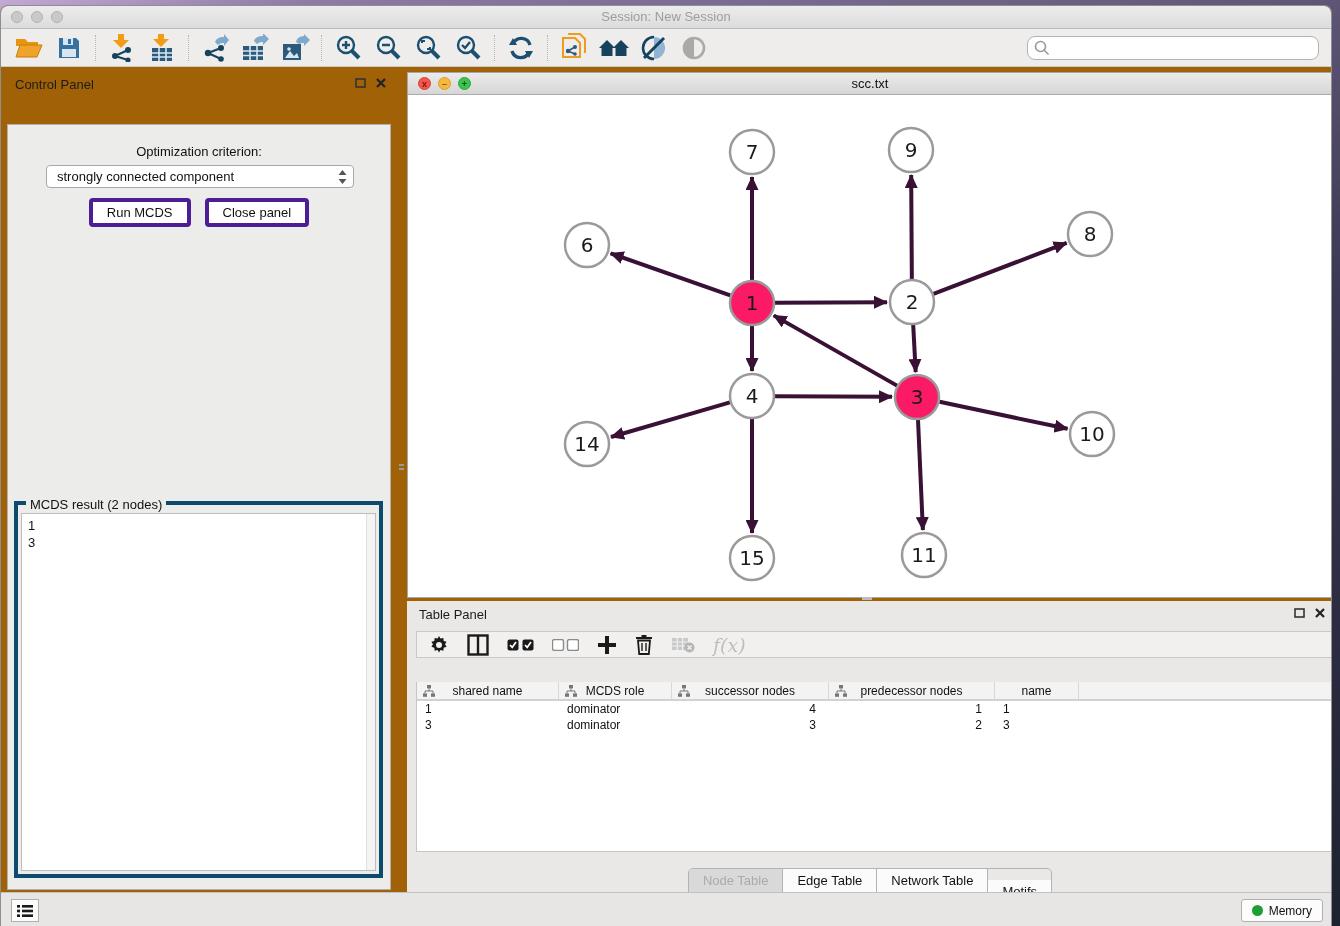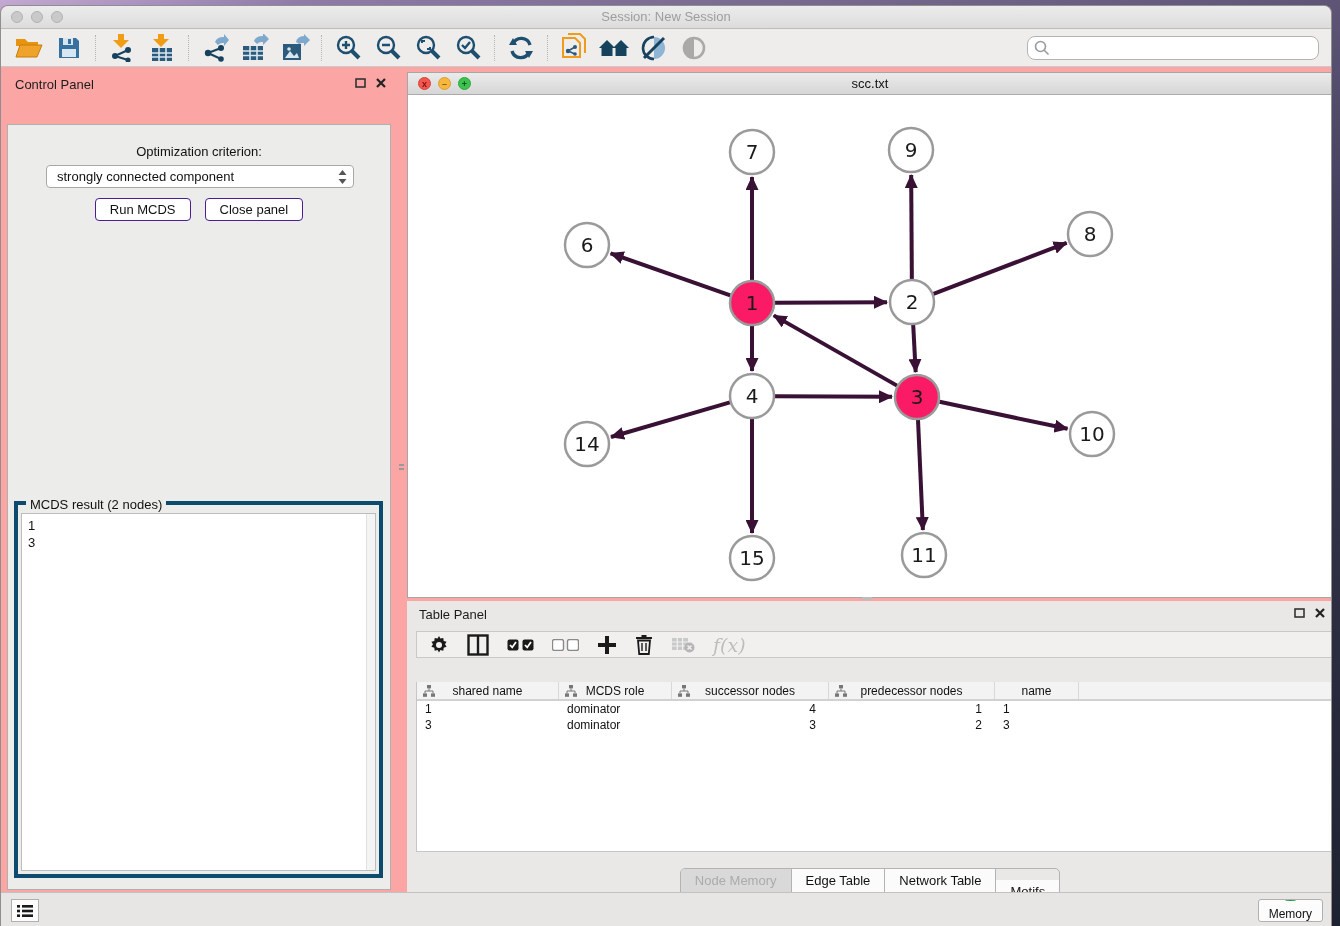--- a/index.html
+++ b/index.html
@@ -1,19 +1,19 @@
 <!DOCTYPE html>
 <html><head>
 <meta charset="utf-8">
 <style>
   * { margin:0; padding:0; box-sizing:border-box; }
   html,body { width:1340px; height:926px; overflow:hidden; }
   body { font-family:"Liberation Sans", sans-serif; background:linear-gradient(160deg,#c3a9d4 0%,#8e7ba6 8%,#3a3852 55%,#1e2230 100%); }
   .screen { position:relative; width:1340px; height:926px; }
-  .window { position:absolute; left:0; top:5px; width:1332px; height:921px; background:#fca5a5; border:1px solid #8f8f8f; border-bottom:none; border-radius:8px 8px 0 0; overflow:hidden; }
+  .window { position:absolute; left:0; top:5px; width:1332px; height:921px; background:#a16207; border:1px solid #8f8f8f; border-bottom:none; border-radius:8px 8px 0 0; overflow:hidden; }
 
   
   .titlebar { position:relative; height:23px; background:linear-gradient(#ececec,#dcdcdc); border-bottom:1px solid #bcbcbc; }
   .lights { position:absolute; left:10px; top:5px; display:flex; gap:8px; }
   .light { width:12px; height:12px; border-radius:50%; background:#c9c9c9; border:1px solid #b2b2b2; }
   .win-title { position:absolute; left:0; right:0; top:3px; text-align:center; font-size:13px; color:#9d9d9d; }
 
   
   .main-toolbar { position:relative; height:38px; background:#eeedec; border-bottom:1px solid #c9c9c9; display:flex; align-items:center; padding-left:8px; }
   .tbtn { width:40px; height:32px; border:none; background:transparent; display:flex; align-items:center; justify-content:center; }
@@ -33,21 +33,21 @@
   .cp-tabs { position:absolute; left:0; right:0; top:34px; display:flex; justify-content:center; }
   .cp-tab { padding:4px 13px; font-size:13px; background:#fff; border:1px solid #adadad; border-right:none; color:#111; }
   .cp-tab:first-child { border-radius:4px 0 0 0; }
   .cp-tab:last-child { border-right:1px solid #adadad; border-radius:0 4px 0 0; }
   .cp-tab.selected { background:#ececea; color:#bdbdbd; border-bottom-color:#ececea; }
   .cp-body { position:absolute; left:6px; right:5px; top:56px; bottom:8px; background:#ececea; border:1px solid #b0b0b0; }
   .opt-label { position:absolute; left:0; right:0; top:19px; text-align:center; font-size:13px; color:#111; }
   .dropdown { position:absolute; left:38px; right:36px; top:40px; height:23px; background:#fff; border:1px solid #a8a8a8; border-radius:4px; font-size:13px; display:flex; align-items:center; padding-left:10px; color:#111; }
   .dd-arrows { position:absolute; right:5px; top:3px; }
   .cp-buttons { position:absolute; left:0; right:0; top:73px; display:flex; justify-content:center; gap:14px; }
-  .pbtn { font-size:13px; padding:3px 14px; background:#fff; border:1px solid #4c1d95; border-radius:4px; color:#111; }
+  .pbtn { font-size:13px; padding:3px 14px; background:#fff; border:4px solid #4c1d95; border-radius:4px; color:#111; }
   .groupbox { position:absolute; left:6px; right:7px; top:376px; bottom:11px; border:4px solid #0c4a6e; }
   .group-title { position:absolute; left:8px; top:-8px; background:#ececea; padding:0 4px; font-size:13px; color:#111; }
   .result-area { position:absolute; left:3px; right:3px; top:8px; bottom:3px; background:#fff; border:1px solid #bdbdbd; }
   .result-text { position:absolute; left:6px; top:3px; font-size:13px; line-height:17px; white-space:pre; color:#111; }
   .result-scroll { position:absolute; right:0; top:0; bottom:0; width:9px; background:#f4f4f4; border-left:1px solid #e0e0e0; }
 
   
   .v-splitter { position:absolute; left:395px; top:0; width:11px; height:830px; }
   .v-splitter i { display:block; width:5px; height:2px; background:#9a9a9a; margin:2px auto 0; }
   .v-handle { position:absolute; top:394px; left:0; right:0; }
@@ -79,21 +79,21 @@
   .td.num { text-align:right; padding-right:13px; }
   .tp-tabs { position:absolute; left:0; right:0; top:267px; display:flex; justify-content:center; }
   .seg { display:flex; border:1px solid #b3b3b3; border-radius:5px; overflow:hidden; }
   .seg-tab { padding:4px 14px; font-size:13px; background:#fbfbfb; color:#111; border-right:1px solid #b3b3b3; }
   .seg-tab:last-child { border-right:none;margin-top:11px; }
   .seg-tab.selected { background:#d9d9d9; color:#ababab; }
 
   
   .statusbar { position:absolute; left:0; right:0; bottom:0; height:34px; background:#e7e6e4; border-top:1px solid #c2c2c2; }
   .list-btn { position:absolute; left:10px; top:6px; width:28px; height:23px; background:#fcfcfc; border:1px solid #b0b0b0; display:flex; align-items:center; justify-content:center; }
-  .memory-btn { position:absolute; right:8px; top:6px; height:23px; background:#fcfcfc; border:1px solid #b0b0b0; border-radius:3px; display:flex; align-items:center; gap:6px; padding:0 10px; font-size:12px; color:#111;flex-direction:column; }
+  .memory-btn { position:absolute; right:8px; top:6px; height:23px; background:#fcfcfc; border:1px solid #b0b0b0; border-radius:3px; display:flex; align-items:center; gap:6px; padding:0 10px; font-size:12px; color:#111; }
   .memdot { width:11px; height:11px; border-radius:50%; background:#1e9e38; }
 </style>
 </head>
 <body>
 
 <div class="screen">
 <div class="window">
 
   <div class="titlebar">
     <div class="lights">
@@ -485,21 +485,21 @@
                   <div class="td " style="width: 142px;">3</div>
                   <div class="td " style="width: 113px;">dominator</div>
                   <div class="td num" style="width: 157px;">3</div>
                   <div class="td num" style="width: 166px;">2</div>
                   <div class="td " style="width: 84px;">3</div>
                 </div>
               </div>
         </div>
         <div class="tp-tabs">
           <div class="seg" id="tp-seg">
-                <div class="seg-tab selected">Node Memory</div>
+                <div class="seg-tab selected">Node Table</div>
                 <div class="seg-tab">Edge Table</div>
                 <div class="seg-tab">Network Table</div>
                 <div class="seg-tab">Motifs</div>
               </div>
         </div>
       </div>
     </div>
   </div>
 
   <div class="statusbar">

